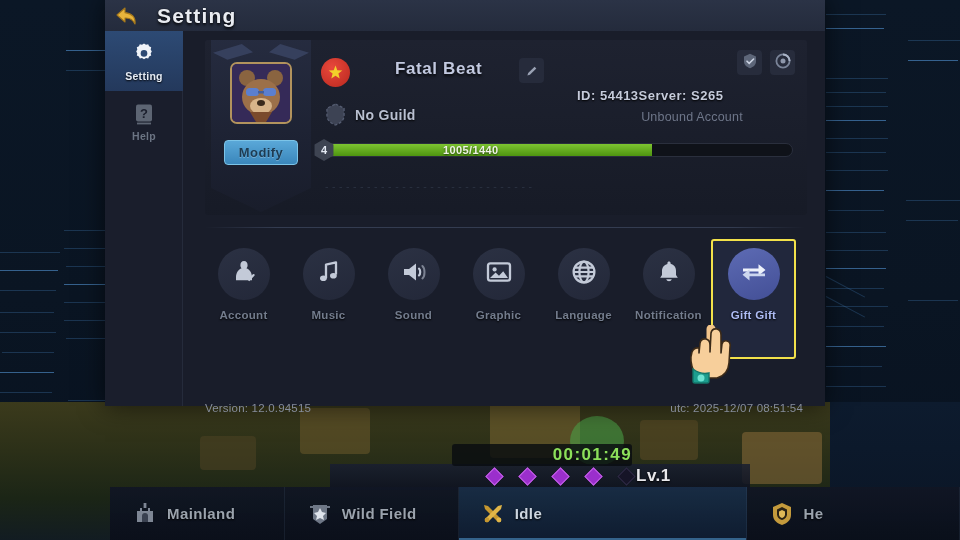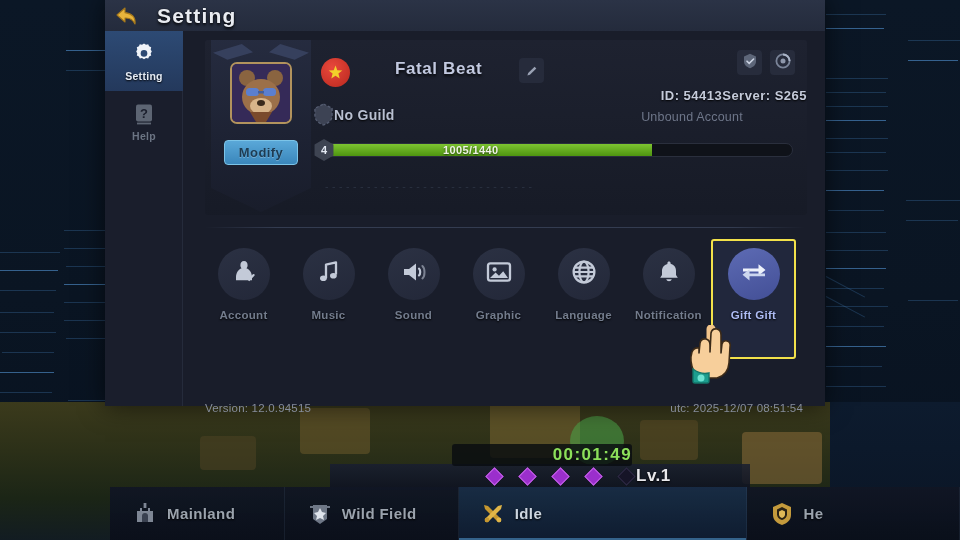--- a/index.html
+++ b/index.html
@@ -127,30 +127,30 @@
   }
   #player-name {
     position:absolute; left:190px; top:19px; color:#c2c9e0; font-size:17px;
     font-weight:bold; letter-spacing:.6px; text-shadow:0 2px 3px rgba(0,0,0,.8);
   }
   #edit-name-btn {
     position:absolute; left:314px; top:18px; width:25px; height:25px;
     background:#262b3b; border-radius:4px; display:flex; align-items:center;
     justify-content:center; cursor:pointer;
   }
-  .guild-row { position:absolute; left:108px; top:63px; display:flex; align-items:center; }
+  .guild-row { position:absolute; left:120px; top:63px; display:flex; align-items:center; gap:9px; }
   .guild-ic { width:21px; height:23px; }
   #guild-name { color:#b9c0d2; font-size:14px; font-weight:bold; letter-spacing:.3px;
                 text-shadow:0 1px 2px #000; }
 
   .acct-icons { position:absolute; right:12px; top:10px; display:flex; gap:8px; }
   .acct-btn { width:25px; height:25px; background:#272c3c; border-radius:4px;
               display:flex; align-items:center; justify-content:center; cursor:pointer; }
   #id-row { position:absolute; left:372px; top:48px; width:230px; display:flex;
-            justify-content:flex-end; }
+            justify-content:flex-start; }
   #id-row span { color:#c5cbdb; font-size:13px; font-weight:bold; letter-spacing:.5px;
                  text-shadow:0 1px 2px #000; }
   #unbound { position:absolute; left:372px; top:70px; width:230px; text-align:center;
              color:#6e7689; font-size:12.5px; letter-spacing:.2px; }
 
   
   #xp-wrap { position:absolute; left:108px; top:99px; width:480px; height:22px; }
   .lvl-hex {
     position:absolute; left:0; top:0; width:22px; height:22px; z-index:3;
     background:#3e4452; clip-path:polygon(50% 0,93% 25%,93% 75%,50% 100%,7% 75%,7% 25%);

